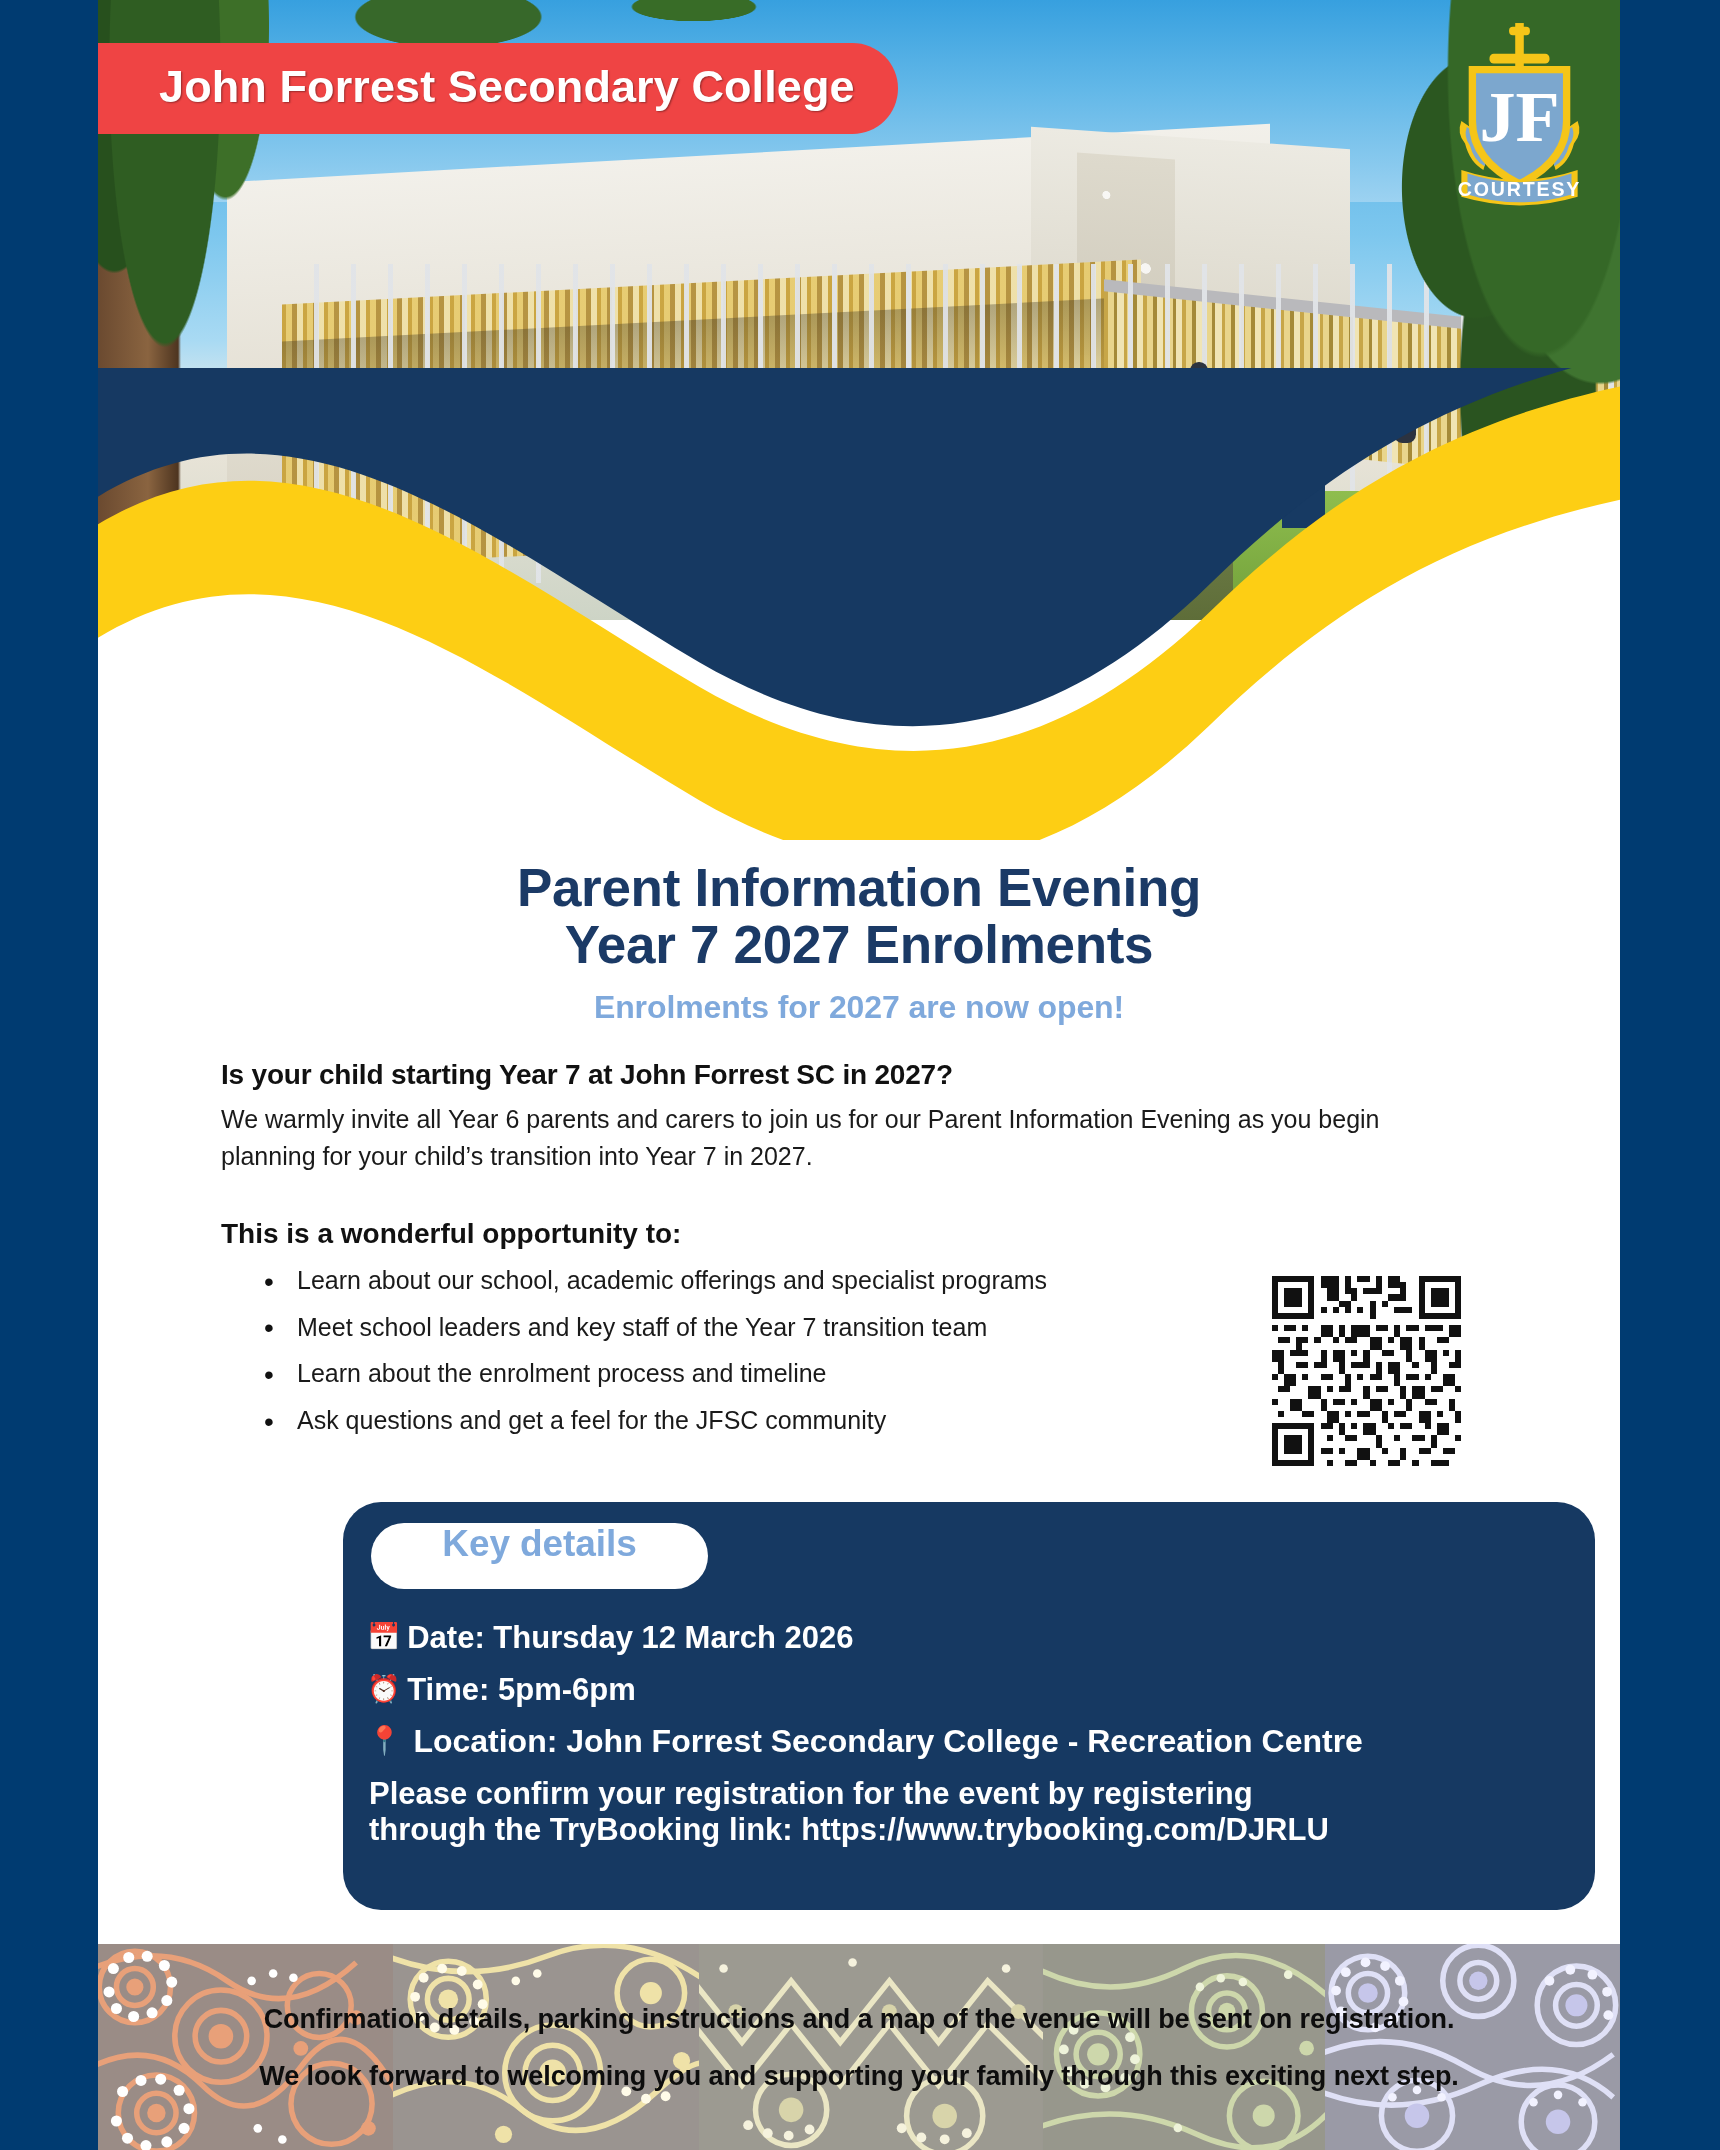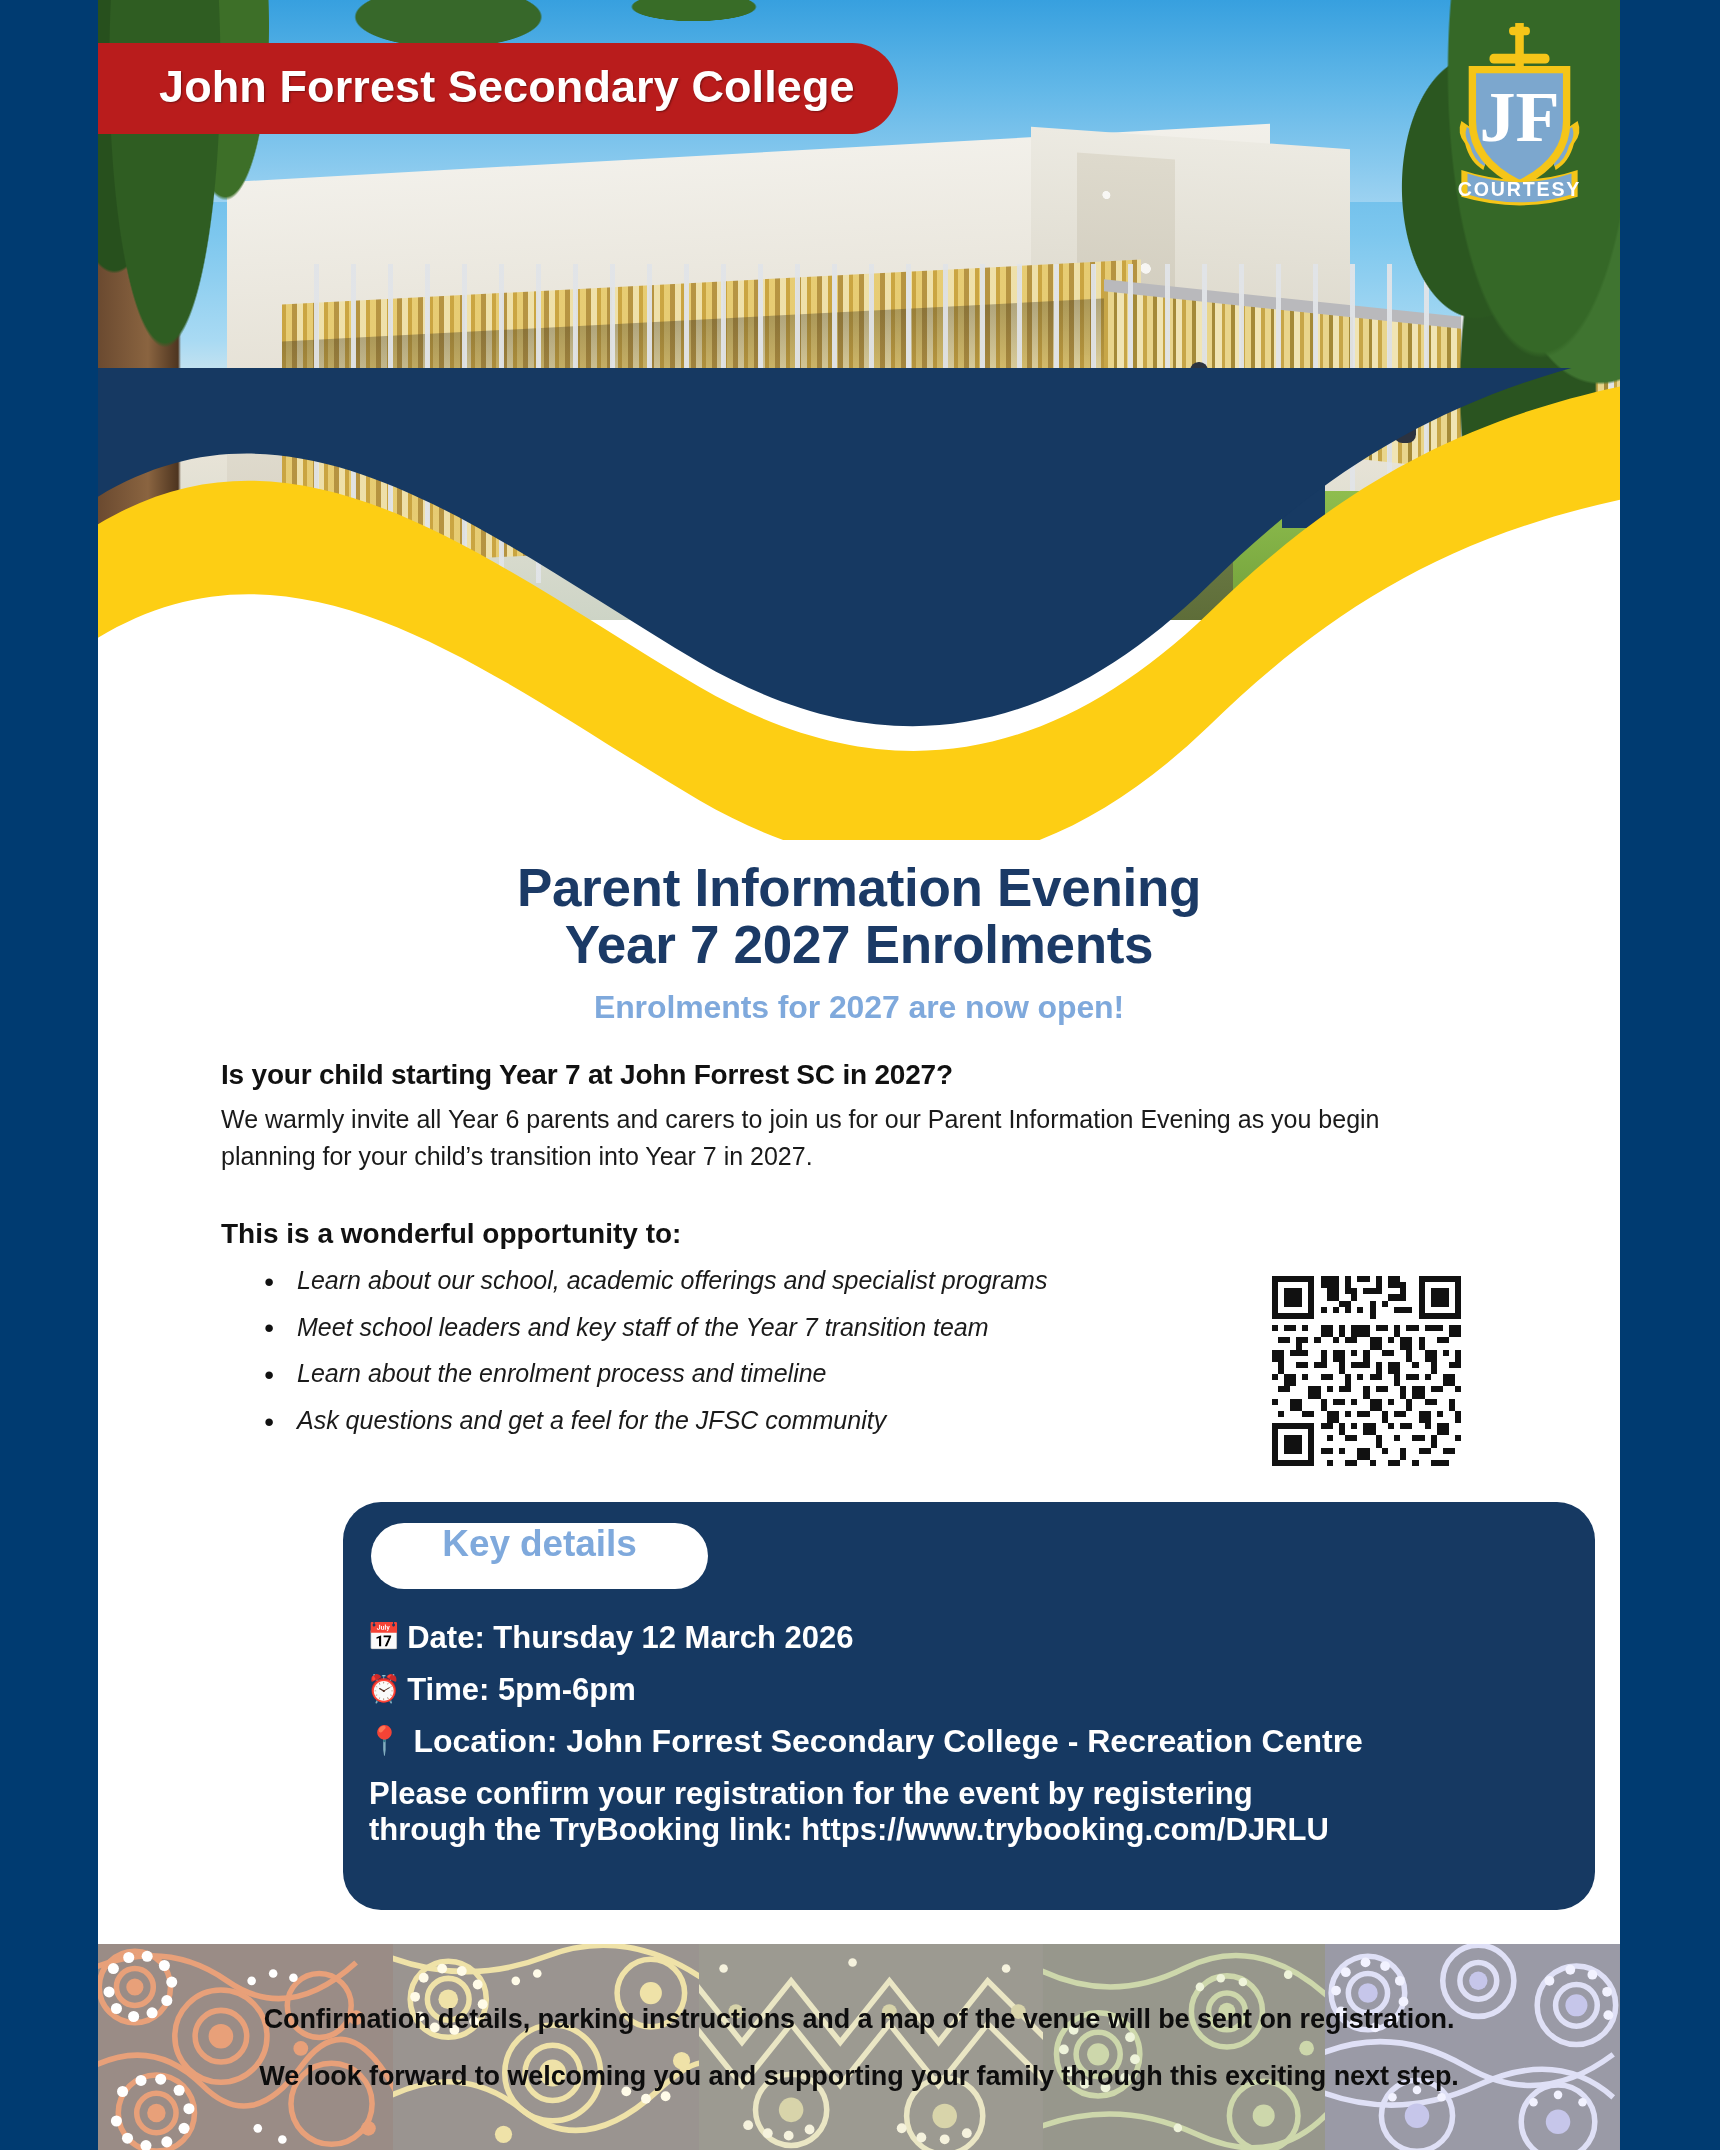--- a/index.html
+++ b/index.html
@@ -135,21 +135,21 @@
   .sign{
     position:absolute;left:1184px;top:368px;width:43px;height:160px;
     background:#173a63;
   }
   .person{position:absolute;background:#2c3340;border-radius:8.6px;}
 
   
   .title-pill{
     position:absolute; left:0px; top:43px;
     padding:21px 43px 24.5px 61px;
-    background:#b91c1c;
+    background:#ef4444;
     border-radius:0 86px 86px 0;
     z-index:6;
   }
   .title-pill .txt{
     font-size:45px; font-weight:700; color:#ffffff; letter-spacing:0.1px;
     white-space:nowrap; line-height:1;
     text-shadow:1.2px 1.2px 1.8px rgba(0,0,0,.35);
   }
 
   
@@ -185,21 +185,21 @@
   .para{
     color:#1a1a1a; font-size:25px; line-height:1.45; margin-top:9.8px;
     max-width:1227px;
   }
   .opp-title{
     color:#111; font-weight:700; font-size:28px; margin-top:44px;
   }
   ul.bullets{ margin-top:11px; padding-left:43px; list-style:none; }
   ul.bullets li{
     color:#1a1a1a; font-size:25px; line-height:1.55; position:relative;
-    padding-left:33px; margin-bottom:8px;font-style:italic;
+    padding-left:33px; margin-bottom:8px;
   }
   ul.bullets li:before{
     content:"\2022"; position:absolute; left:0; top:-1.2px; font-size:28px; color:#111;
   }
 
   
   .qr{ position:absolute; right:143px; top:426px; width:221px; height:202px; z-index:4;}
 
   
   .keybox{

